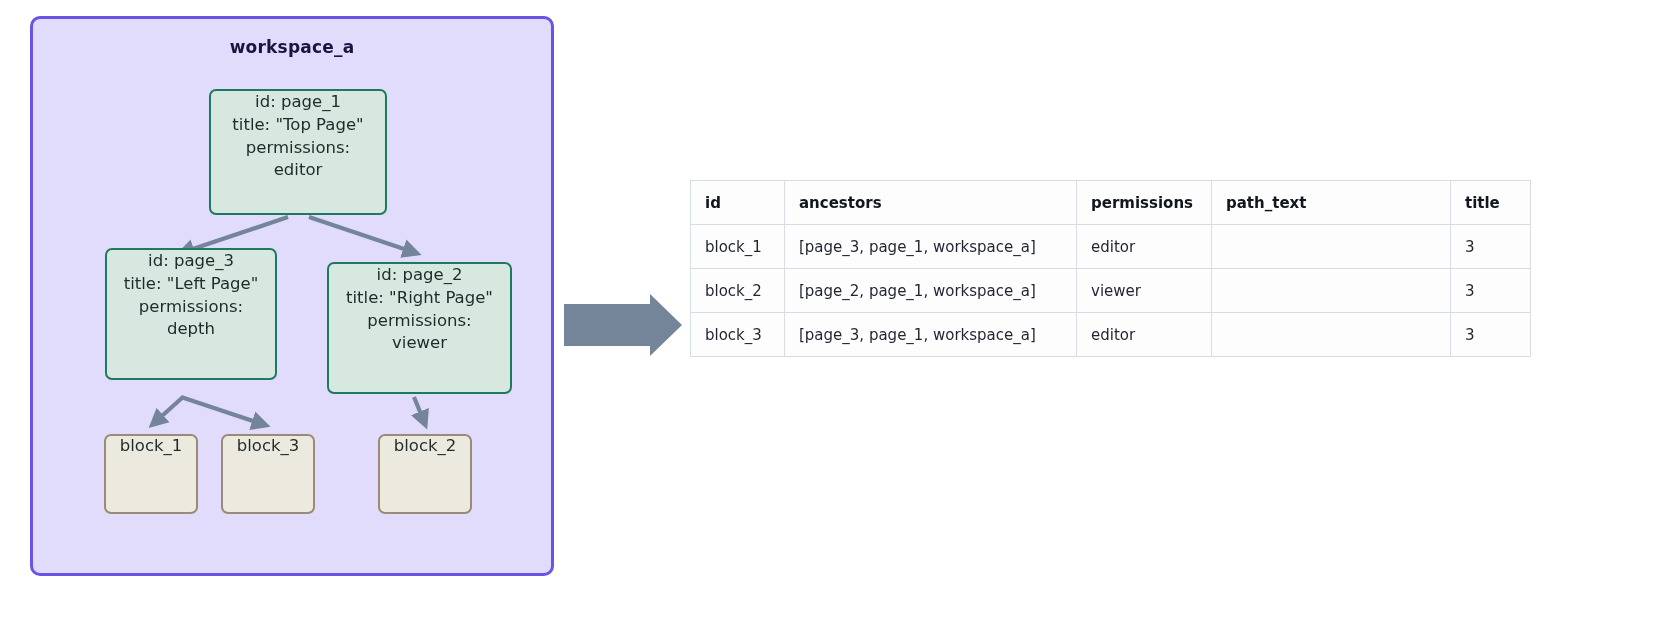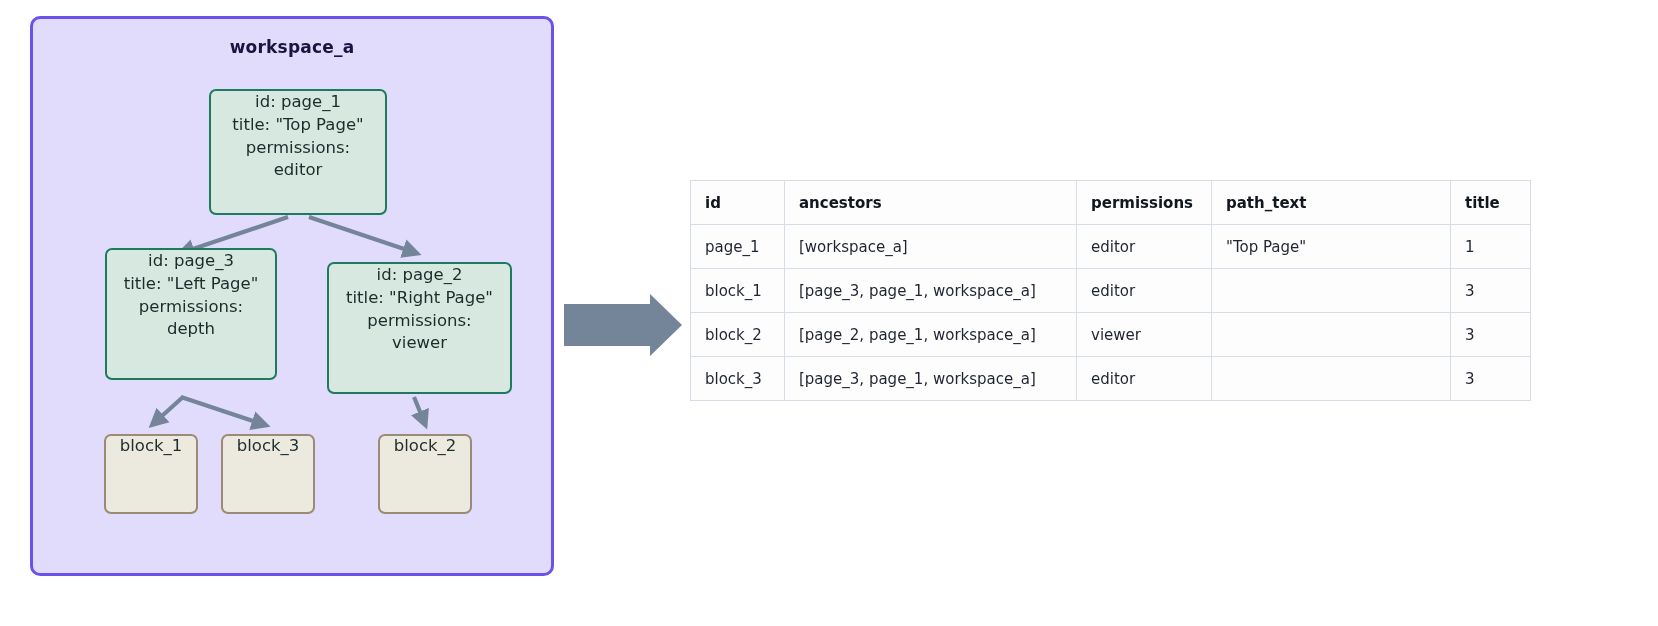--- a/index.html
+++ b/index.html
@@ -208,27 +208,20 @@
       <tr>
         <th>id</th>
         <th>ancestors</th>
         <th>permissions</th>
         <th>path_text</th>
         <th>title</th>
       </tr>
     </thead>
     <tbody>
       <tr>
-        <td>page_1</td>
-        <td>[workspace_a]</td>
-        <td>editor</td>
-        <td>"Top Page"</td>
-        <td>1</td>
-      </tr>
-      <tr>
         <td>block_1</td>
         <td>[page_3, page_1, workspace_a]</td>
         <td>editor</td>
         <td></td>
         <td>3</td>
       </tr>
       <tr>
         <td>block_2</td>
         <td>[page_2, page_1, workspace_a]</td>
         <td>viewer</td>

